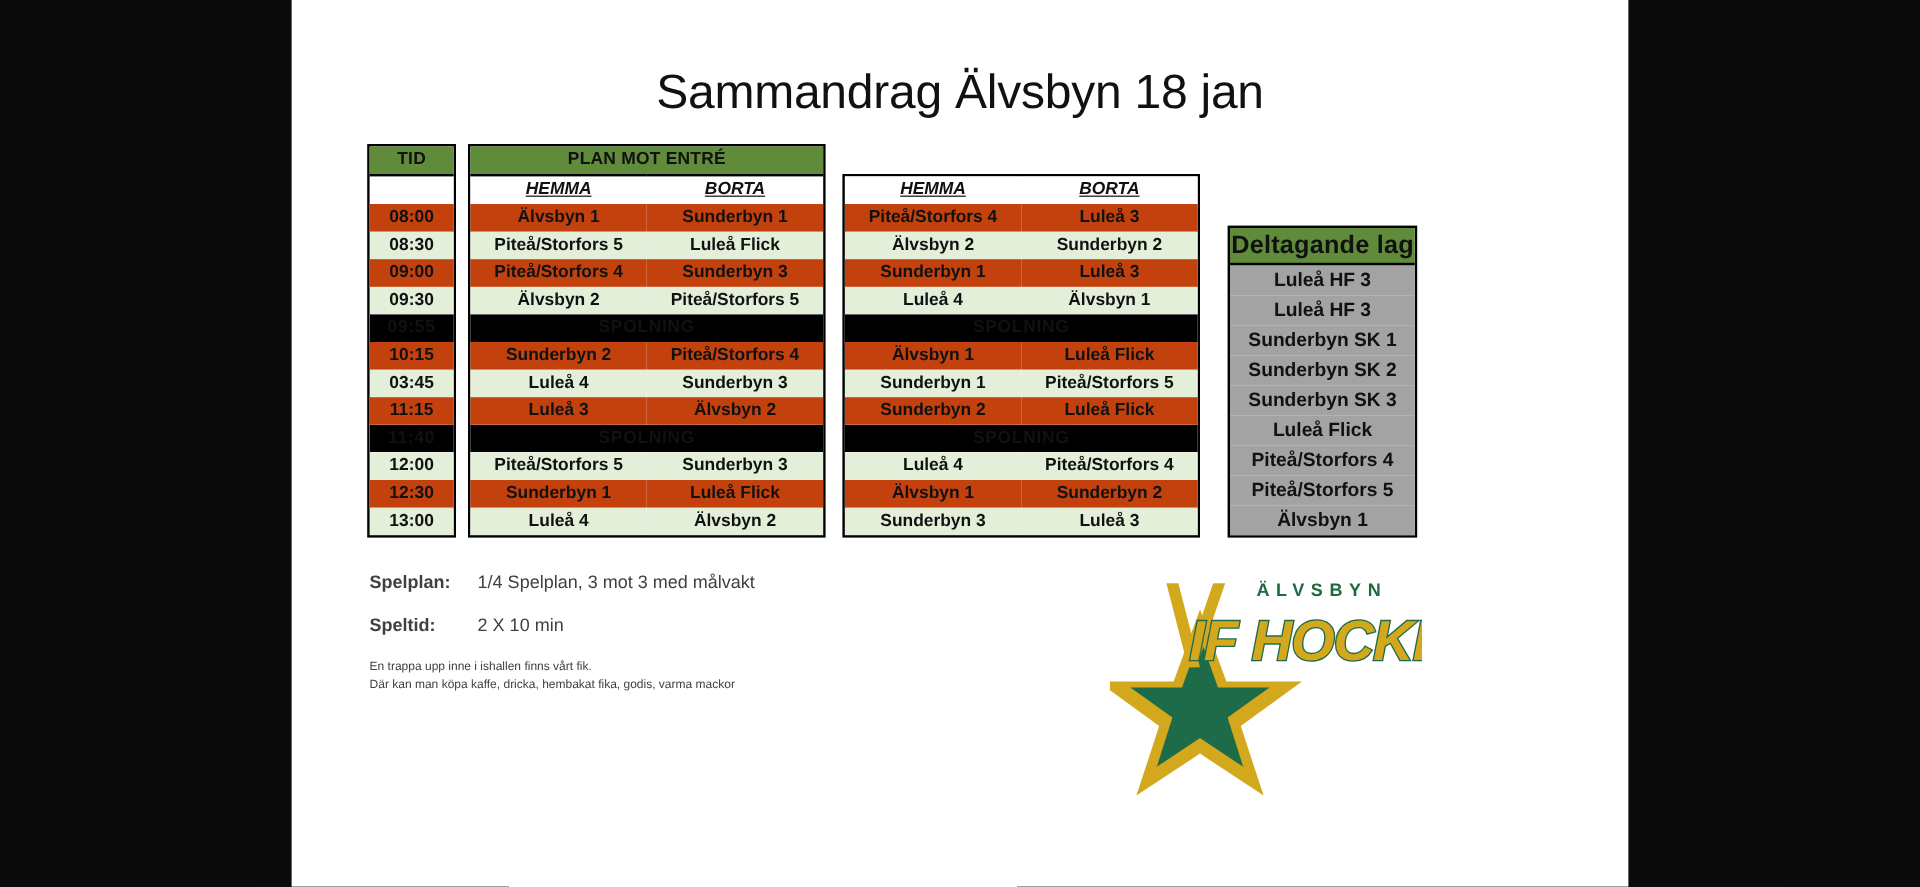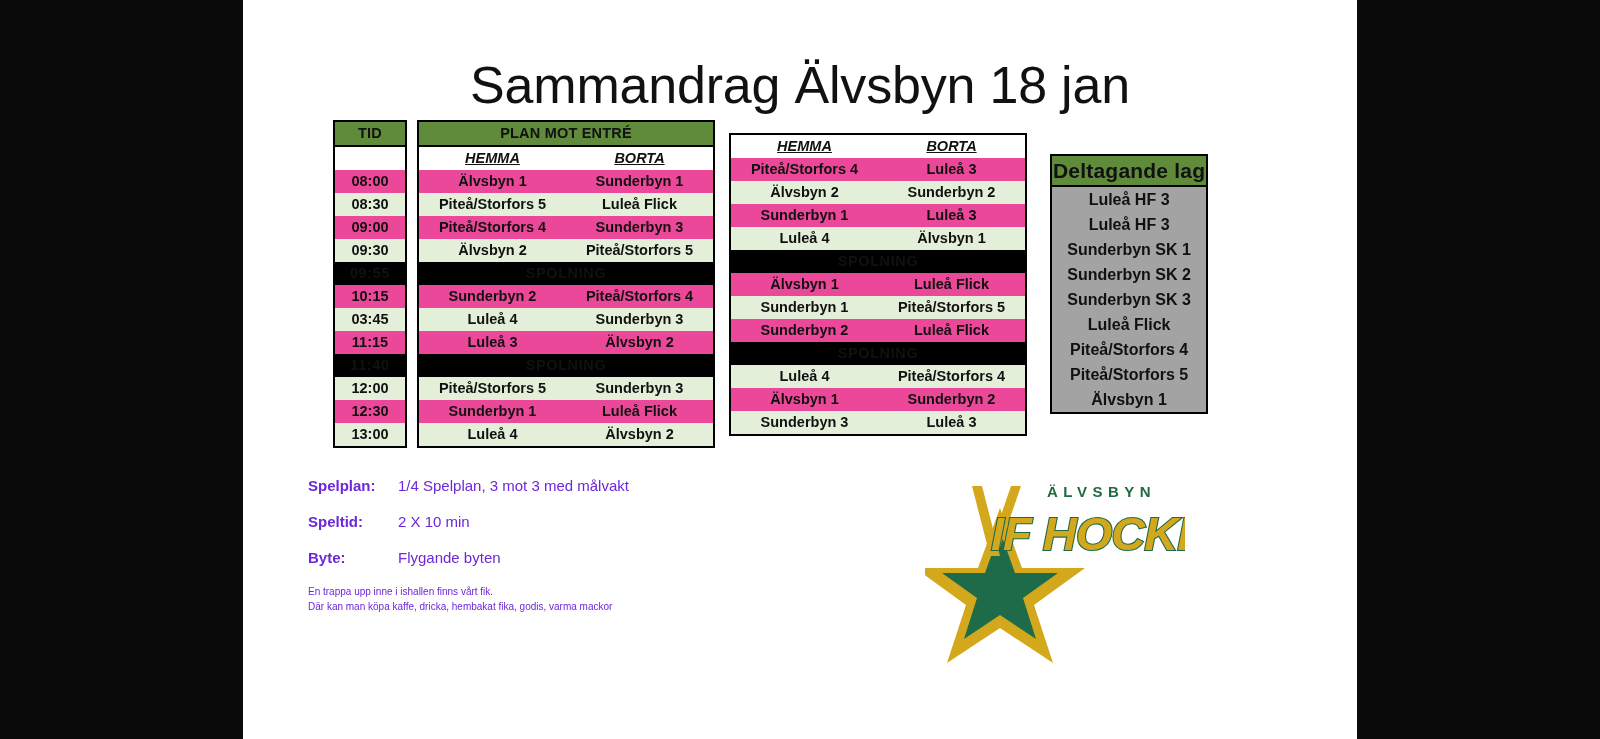--- a/index.html
+++ b/index.html
@@ -21,34 +21,33 @@
     width: 1114px; height: 739px;
     background: #ffffff;
   }
 
   
   #doc-title {
     position: absolute;
     left: 0; top: 55px;
     width: 1114px;
     text-align: center;
-    font-size: 52px;
+    font-size: 40px;
     font-weight: 400;
     color: #111111;
     letter-spacing: -0.2px;
     font-family: "Liberation Sans", sans-serif;
   }
 
   
   #schedule {
     position: absolute;
     left: 63px; top: 120px;
     display: flex;
-    align-items: center;
-    margin-left: 27px;
+    align-items: flex-end;
   }
   .tbl {
     border-collapse: collapse;
     border-spacing: 0;
     table-layout: fixed;
     font-family: "Liberation Sans", sans-serif;
   }
   .tbl td, .tbl th {
     padding: 0;
     margin: 0;
@@ -84,21 +83,21 @@
     background: #ffffff;
     height: 25px;
     line-height: 25px;
     font-size: 14.5px;
   }
   .subhdr span {
     text-decoration: underline;
     text-underline-offset: 1px;
     font-style: italic;
   }
-  .row-a { background: #ec4899; }
+  .row-a { background: #c2410c; }
   .row-b { background: #E3EFD8; }
   .row-black {
     background: #000000;
     color: #ffffff;
     letter-spacing: 0.6px;
   }
   .time-cell { width: 70px; font-size: 14.5px; }
   .team-cell { width: 147px; }
   .sp-cell { letter-spacing: 0.6px; }
 
@@ -126,21 +125,21 @@
     height: 27px;
     line-height: 27px;
     border-bottom: 2.5px solid #000;
   }
 
   
   #info {
     position: absolute;
     left: 65px; top: 477px;
     width: 580px;
-    color: #6d28d9;
+    color: #404040;
     font-size: 15px;
   }
   .info-row { display: flex; margin-bottom: 19px; }
   .info-label { width: 90px; font-weight: bold; }
   .info-value { font-weight: normal; }
   #note { margin-top: 17px; line-height: 1.45; font-size: 10px; }
   #note div { white-space: nowrap; }
 
   
   #logo {
@@ -372,24 +371,20 @@
     <div id="info">
       <div id="info-rows">
           <div class="info-row">
             <div class="info-label">Spelplan:</div>
             <div class="info-value">1/4 Spelplan, 3 mot 3 med målvakt</div>
           </div>
           <div class="info-row">
             <div class="info-label">Speltid:</div>
             <div class="info-value">2 X 10 min</div>
           </div>
-          <div class="info-row">
-            <div class="info-label">Byte:</div>
-            <div class="info-value">Flygande byten</div>
-          </div>
         </div>
       <div id="note">
           <div>En trappa upp inne i ishallen finns vårt fik.</div>
           <div>Där kan man köpa kaffe, dricka, hembakat fika, godis, varma mackor</div>
         </div>
     </div>
 
     <div id="logo">
       <svg width="260" height="195" viewBox="0 0 260 195">
 

